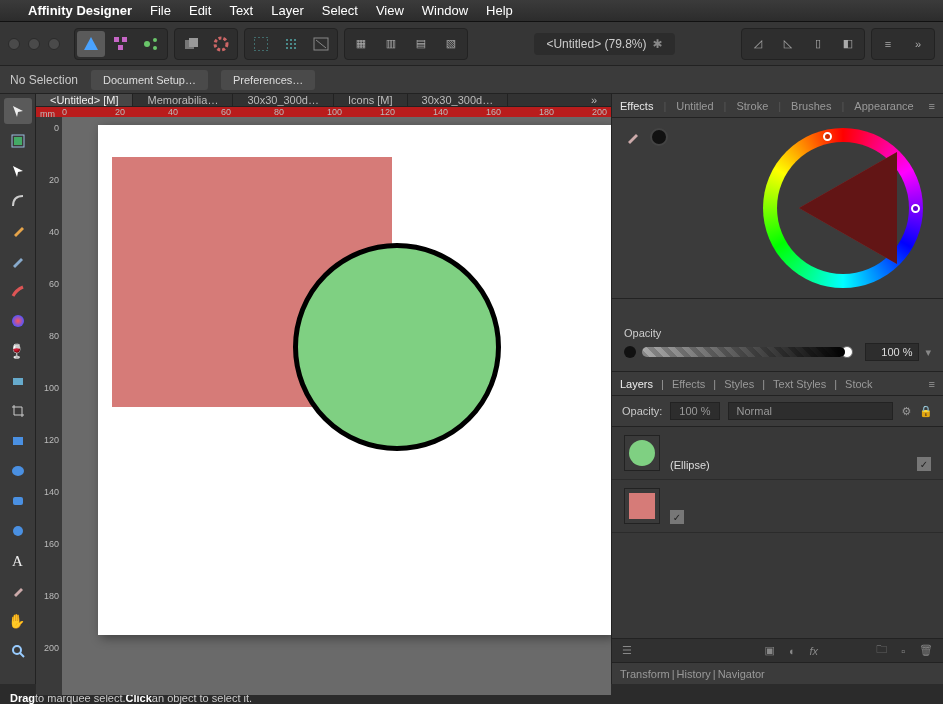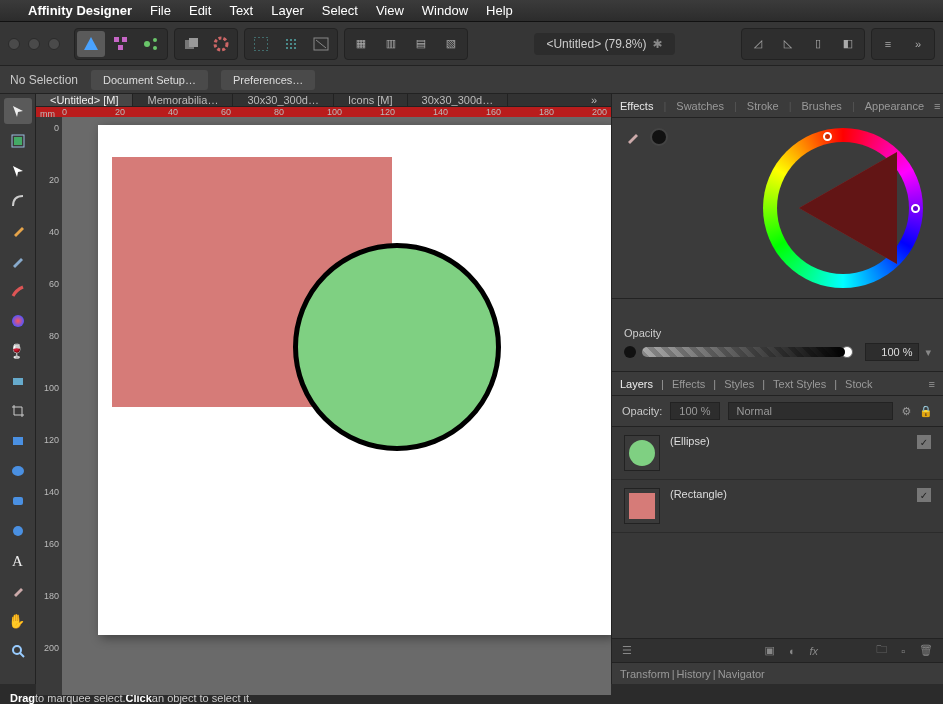--- a/index.html
+++ b/index.html
@@ -78,21 +78,21 @@
 .slider .track::after{content:"";position:absolute;inset:0;border-radius:5px;background:linear-gradient(to right, transparent, #000);}
 .slider .knob{ width:12px;height:12px;border-radius:50%; background:#fff; border:1px solid #666; margin-left:-10px;}
 .pct { width:54px; background:#2d2d2d; padding:2px 6px; text-align:right; color:#ddd; border:1px solid #222; margin-left:6px;}
 
 .layers-tabs{ height:24px; display:flex; align-items:center; border-bottom:1px solid #222; padding:0 8px; gap:8px; color:#999;}
 .layers-tabs span.active{ color:#eee;}
 .layer-opts { display:flex; align-items:center; gap:8px; padding:6px 10px; border-bottom:1px solid #222;}
 .layer-opts .dd{ background:#2d2d2d; padding:2px 8px; border:1px solid #222; color:#999;}
 .layer-opts .gear{ margin-left:auto; color:#999;}
 .layer-list{ flex:1; overflow:auto; background:#383838;}
-.layer-item{ display:flex; align-items:flex-start; gap:10px; padding:8px 12px; border-bottom:1px solid #2b2b2b;}
+.layer-item{ display:flex; align-items:flex-end; gap:10px; padding:8px 12px; border-bottom:1px solid #2b2b2b;}
 .layer-thumb{ width:36px; height:36px; background:#3a3a3a; border:1px solid #222; display:flex; align-items:center; justify-content:center;}
 .th-ellipse{ width:26px; height:26px; border-radius:50%; background:#7fd082;}
 .th-rect{ width:26px; height:26px; background:#d67b78;}
 .layer-name{ flex:1; color:#ddd;}
 .chk{ width:14px; height:14px; background:#777; display:flex; align-items:center; justify-content:center; font-size:10px; color:#222;}
 
 .layerbar{ height:24px; background:#303030; border-top:1px solid #222; display:flex; align-items:center; padding:0 10px; gap:14px; color:#888;}
 .layerbar .spacer{flex:1;}
 
 .bottom-tabs{ height:22px; display:flex; align-items:center; border-top:1px solid #222; padding:0 8px; gap:2px; color:#999;}
@@ -360,21 +360,21 @@
           <div class="ellipse"></div>
         </div>
       </div>
     </div>
   </div>
 
   <div class="rightcol">
     <div class="panel-tabs">
       <span class="active">Effects</span>
         <span class="sep">|</span>
-      <span>Swatches</span>
+      <span>Untitled</span>
         <span class="sep">|</span>
       <span>Stroke</span>
         <span class="sep">|</span>
       <span>Brushes</span>
         <span class="sep">|</span>
       <span>Appearance</span>
       <span style="margin-left:auto">≡</span>
     </div>
     <div class="colour-body">
       <div class="eyedrop">
@@ -426,21 +426,20 @@
         <div class="layer-thumb">
             <div class="th-ellipse"></div>
           </div>
         <div class="layer-name">(Ellipse)</div>
         <div class="chk">✓</div>
       </div>
       <div class="layer-item">
         <div class="layer-thumb">
             <div class="th-rect"></div>
           </div>
-        <div class="layer-name">(Rectangle)</div>
         <div class="chk">✓</div>
       </div>
     </div>
     <div class="layerbar">
       <span>☰</span>
       <div class="spacer"></div>
       <span>▣</span>
       <span>◐</span>
       <span><i>fx</i></span>
       <div style="width:30px"></div>

